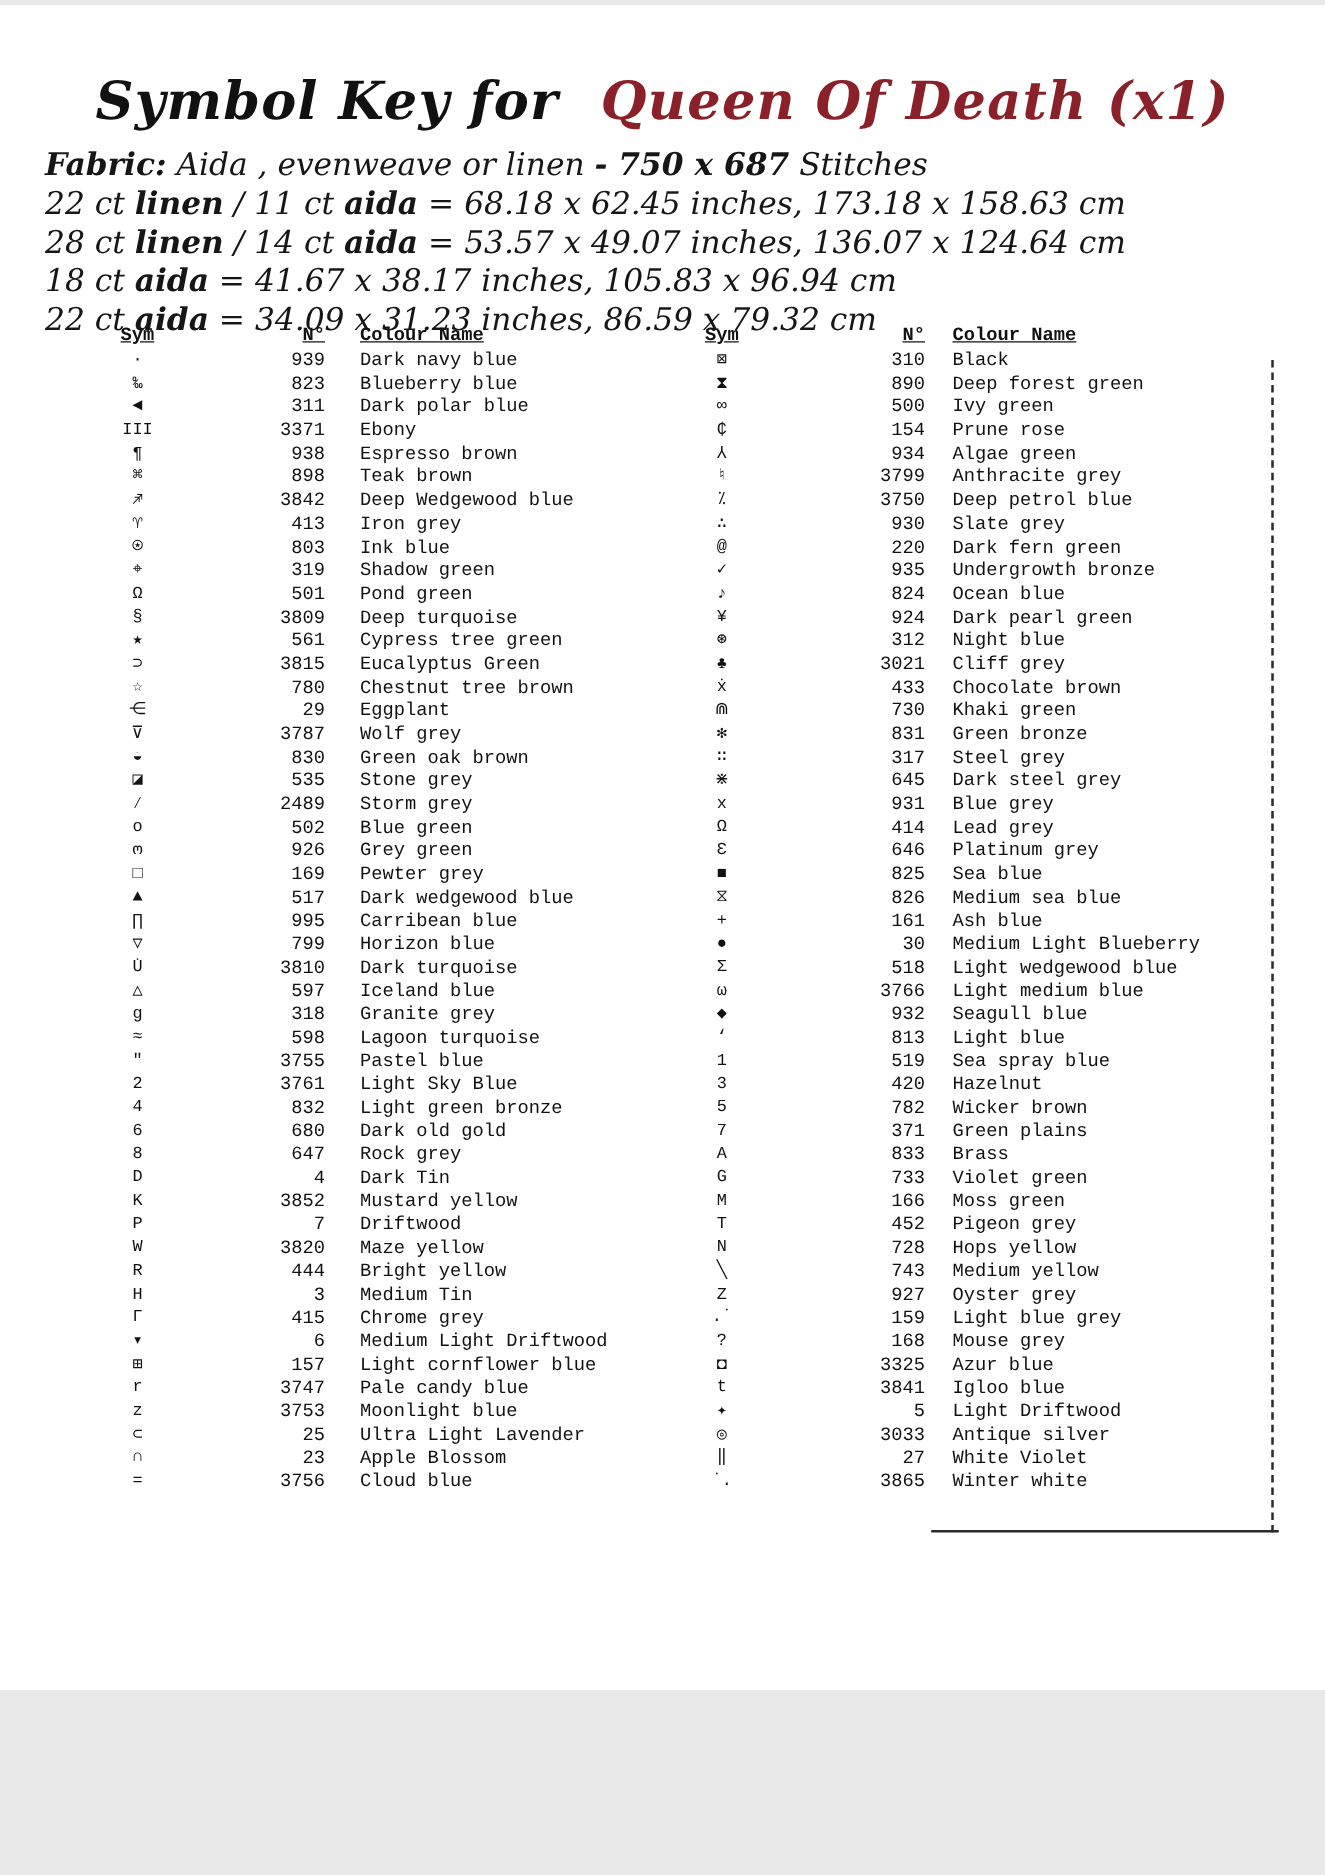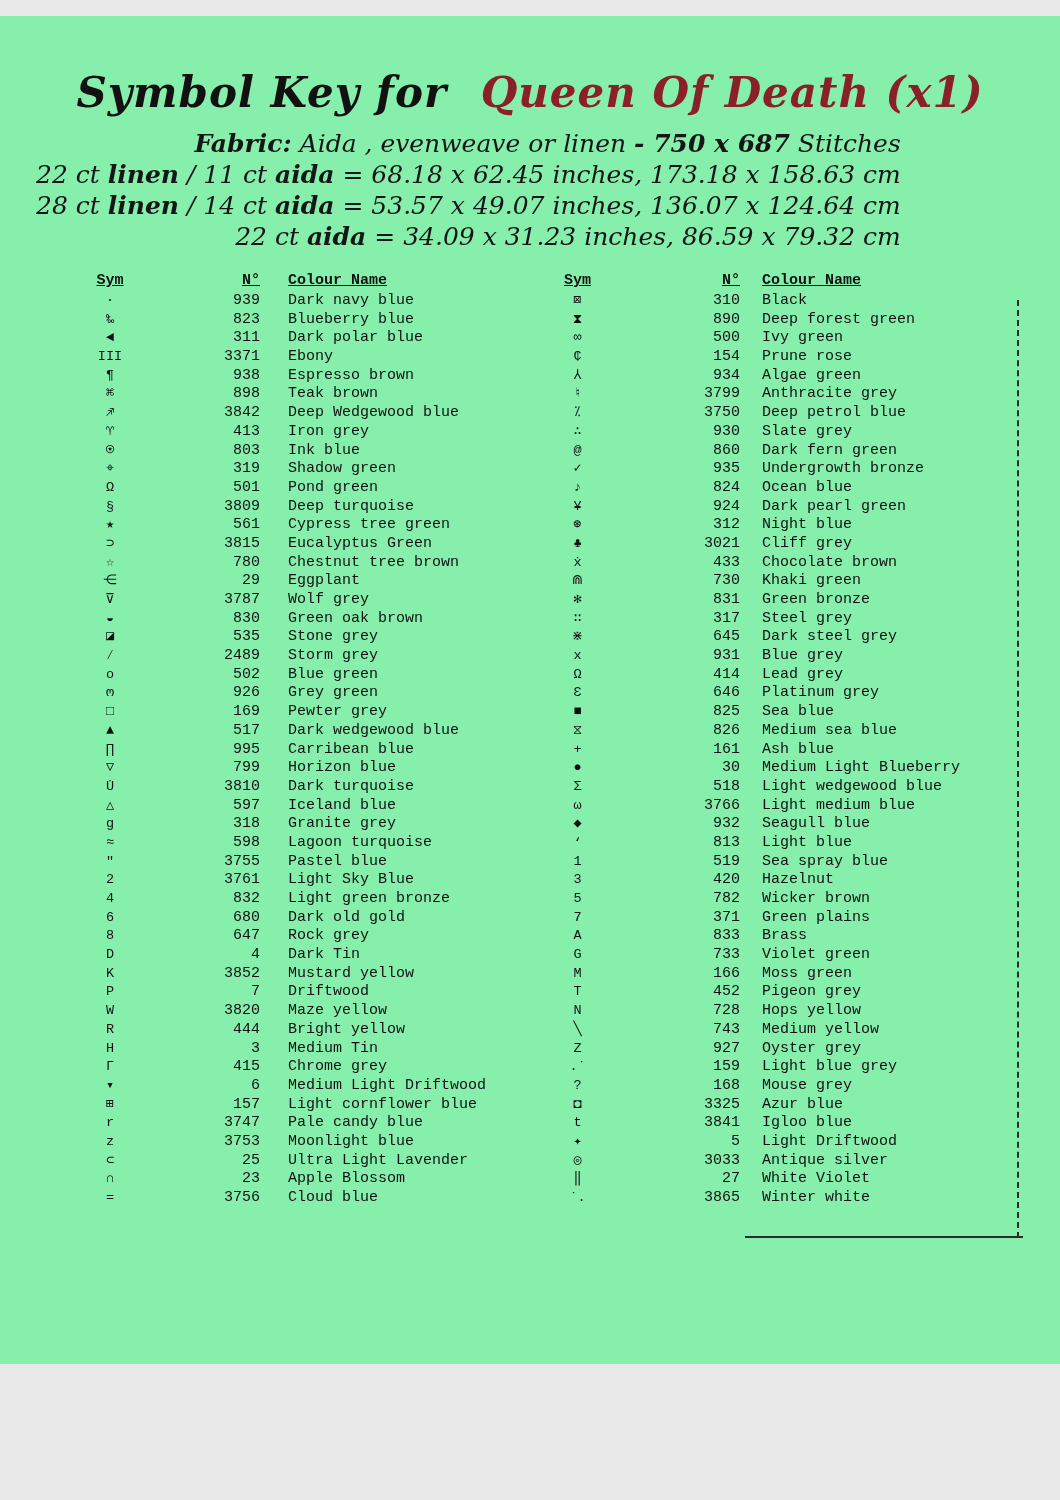--- a/index.html
+++ b/index.html
@@ -1,26 +1,26 @@
 <!DOCTYPE html>
 <html><head>
 <meta charset="utf-8">
 <style>
   html,body{margin:0;padding:0;background:#e8e8e8;}
-  .page{position:relative;width:1060px;height:1348px;background:#86efac;margin:16px auto;
+  .page{position:relative;width:1060px;height:1348px;background:#ffffff;margin:4px auto;
         font-family:"Liberation Sans",sans-serif;color:#111;overflow:hidden;}
   
   .title{position:absolute;top:52px;left:0;width:100%;text-align:center;
          font-family:"DejaVu Serif",serif;font-style:italic;font-weight:bold;
          font-size:42px;letter-spacing:1px;white-space:nowrap;}
   .title .proj{margin-left:18px;}
   
   .fabric{position:absolute;left:36px;top:112px;
           font-family:"DejaVu Serif",serif;font-style:italic;font-size:25px;
-          line-height:31px;color:#161616;white-space:nowrap;text-align:right;}
+          line-height:31px;color:#161616;white-space:nowrap;}
   .fline .b{font-weight:bold;}
   
   .ktable{position:absolute;top:256px;font-family:Liberation Mono, monospace;}
   .kt-left{left:55px;width:465px;}
   .kt-right{left:520px;width:498px;}
   .krow{display:grid;height:18.7px;line-height:18.6px;font-size:15px;}
   .kt-left .krow{grid-template-columns:110px 95px 1fr;}
   .kt-right .krow{grid-template-columns:115px 105px 1fr;}
   .khead{font-weight:bold;height:20px;}
   .khead span{text-decoration:underline;}
@@ -42,20 +42,21 @@
 
   <div class="title">
     <span>Symbol Key for</span>
     <span class="proj" style="color: rgb(138, 32, 40);">Queen Of Death (x1)</span>
   </div>
 
   <div class="fabric">
       <div class="fline"><span class="b">Fabric:</span><span>  Aida , evenweave or  linen </span><span class="b">- 750 x 687</span><span> Stitches</span></div>
       <div class="fline"><span>22 ct </span><span class="b">linen</span><span> / 11 ct </span><span class="b">aida</span><span> = 68.18 x 62.45 inches, 173.18 x 158.63 cm</span></div>
       <div class="fline"><span>28 ct </span><span class="b">linen</span><span> / 14 ct </span><span class="b">aida</span><span> = 53.57 x 49.07 inches, 136.07 x 124.64 cm</span></div>
+      <div class="fline"><span>18 ct </span><span class="b">aida</span><span>  = 41.67 x 38.17 inches, 105.83 x 96.94 cm</span></div>
       <div class="fline"><span>22 ct </span><span class="b">aida</span><span> = 34.09 x 31.23 inches, 86.59 x 79.32 cm</span></div>
     </div>
 
   <div class="ktable kt-left">
     <div class="krow khead">
       <span class="c-sym">Sym</span>
       <span class="c-num">N°</span>
       <span class="c-name">Colour Name</span>
     </div>
   <div class="krow">
@@ -346,21 +347,21 @@
         <span class="c-num">3750</span>
         <span class="c-name">Deep petrol blue</span>
       </div>
       <div class="krow">
         <span class="c-sym">∴</span>
         <span class="c-num">930</span>
         <span class="c-name">Slate grey</span>
       </div>
       <div class="krow">
         <span class="c-sym">@</span>
-        <span class="c-num">860</span>
+        <span class="c-num">220</span>
         <span class="c-name">Dark fern green</span>
       </div>
       <div class="krow">
         <span class="c-sym">✓</span>
         <span class="c-num">935</span>
         <span class="c-name">Undergrowth bronze</span>
       </div>
       <div class="krow">
         <span class="c-sym">♪</span>
         <span class="c-num">824</span>

